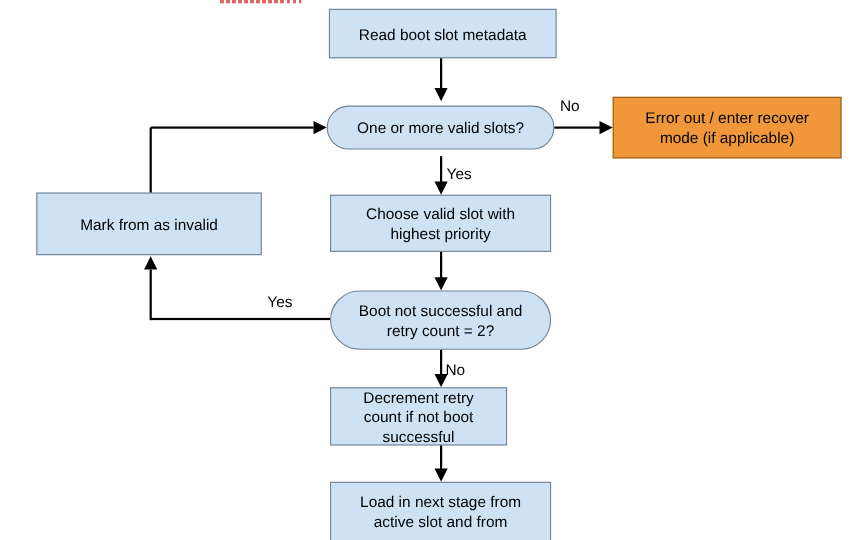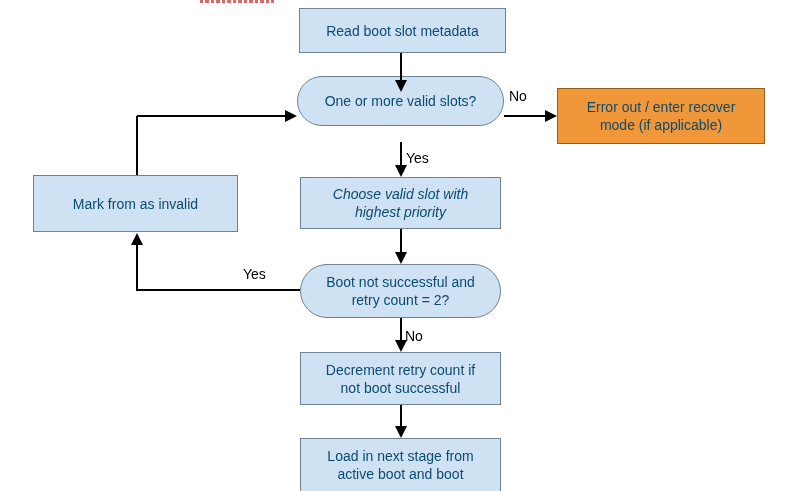--- a/index.html
+++ b/index.html
@@ -18,35 +18,35 @@
   
   .node {
     position: absolute;
     box-sizing: border-box;
     display: flex;
     align-items: center;
     justify-content: center;
     text-align: center;
     font-size: 14px;
     line-height: 18px;
-    color: #0c4a6e;
+    color: #000000;
     background: #cfe2f3;
     border: 1px solid #6e8296;
     padding: 2px 14px;
   }
   .node.stadium { border-radius: 27px; }
   .node.error   { background: #f0973a; border-color: #935f1c; }
 
   #n-read      { left: 299px; top: 8px;   width: 207px; height: 45px; }
-  #n-valid     { left: 297px; top: 76px;  width: 207px; height: 50px; }
+  #n-valid     { left: 297px; top: 96px;  width: 207px; height: 40px; }
   #n-error     { left: 557px; top: 88px;  width: 208px; height: 56px; }
-  #n-choose    { left: 300px; top: 177px; width: 201px; height: 52px; font-style: italic; }
+  #n-choose    { left: 300px; top: 177px; width: 201px; height: 52px; }
   #n-mark      { left: 33px;  top: 175px; width: 205px; height: 57px; }
   #n-retry     { left: 300px; top: 264px; width: 201px; height: 54px; }
-  #n-decrement { left: 300px; top: 352px; width: 201px; height: 53px; }
+  #n-decrement { left: 300px; top: 352px; width: 161px; height: 53px; }
   #n-load      { left: 300px; top: 438px; width: 201px; height: 54px; }
 
   
   .line { position: absolute; background: #000000; }
   .v { width: 2px; }
   .h { height: 2px; }
 
   #e1v { left: 400px; top: 53px;  height: 28px; }
   #e2h { left: 504px; top: 115px; width: 42px; }
   #e3v { left: 400px; top: 142px; height: 24px; }
@@ -123,21 +123,21 @@
 
   <div class="node stadium" id="n-retry">
     <span>Boot not successful and retry count = 2?</span>
   </div>
 
   <div class="node" id="n-decrement">
     <span>Decrement retry count if not boot successful</span>
   </div>
 
   <div class="node" id="n-load">
-    <span>Load in next stage from active boot and boot</span>
+    <span>Load in next stage from active slot and from</span>
   </div>
 
   <div class="line v" id="e1v"></div>
   <div class="ah ah-down" id="a1"></div>
 
   <div class="line h" id="e2h"></div>
   <div class="ah ah-right" id="a2"></div>
 
   <div class="line v" id="e3v"></div>
   <div class="ah ah-down" id="a3"></div>

